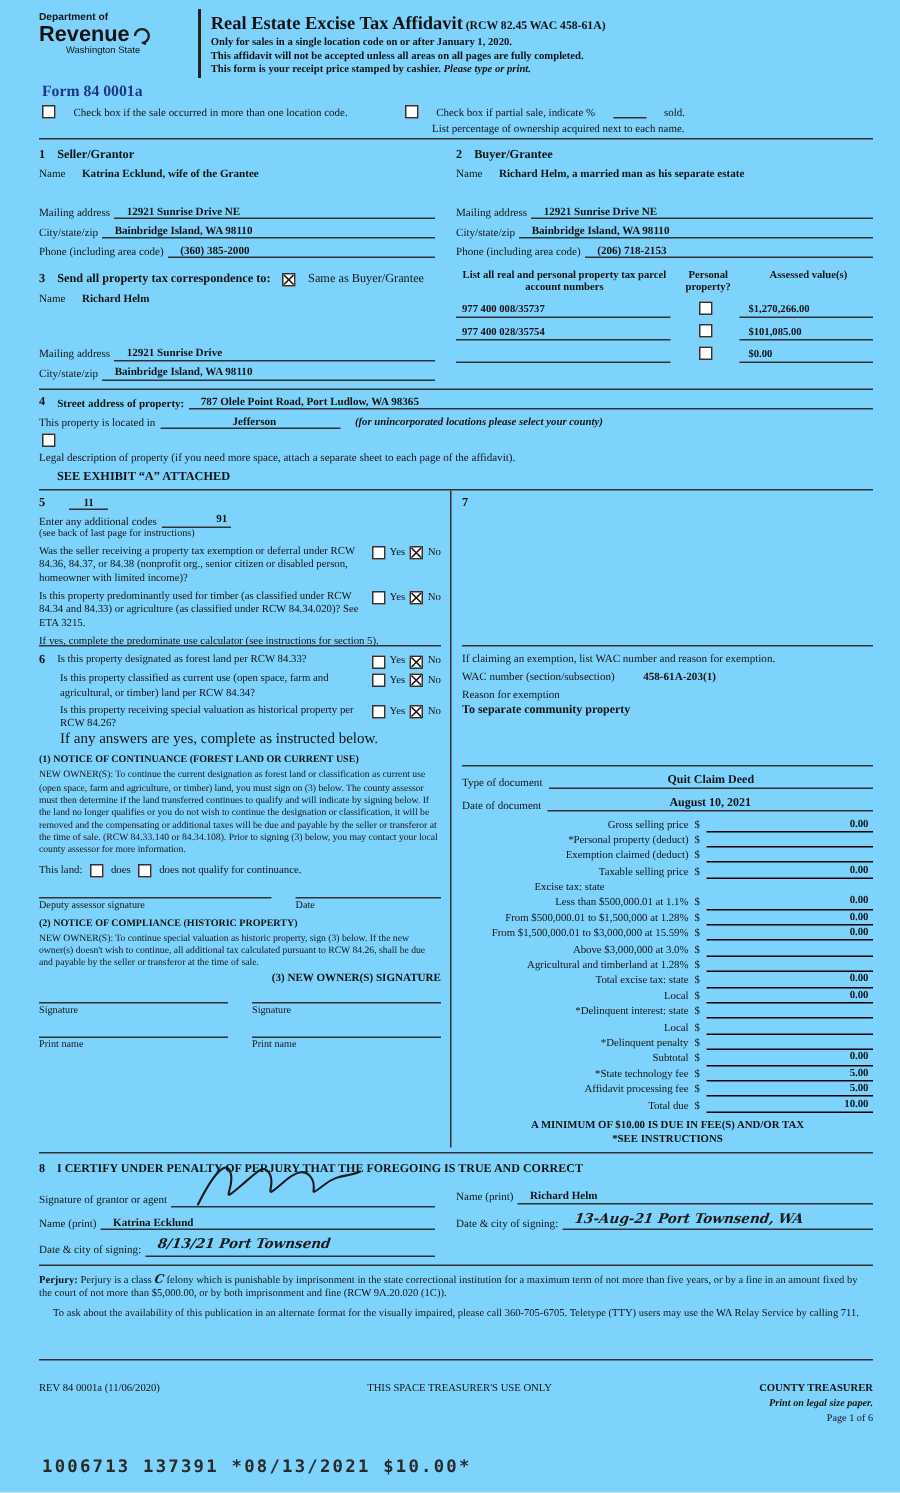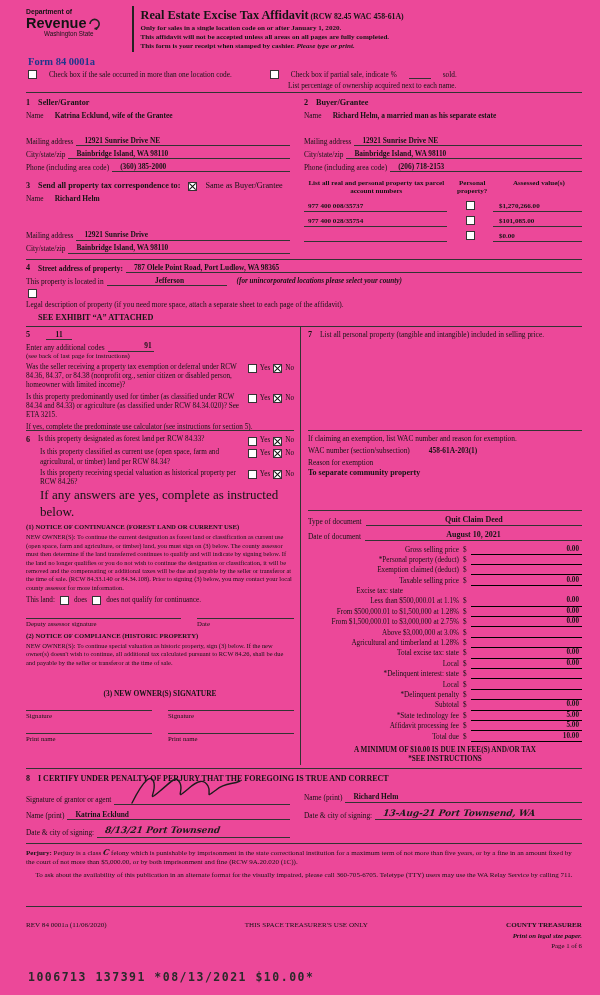--- a/index.html
+++ b/index.html
@@ -1,16 +1,16 @@
 <!DOCTYPE html>
 <html><head>
 <meta charset="utf-8">
 <style>
   html,body{margin:0;padding:0;background:#fff}
-  .page{position:relative;width:600px;height:995px;box-sizing:border-box;padding:6px 18px 0 26px;background:#ec4899;color:#141414;
+  .page{position:relative;width:600px;height:995px;box-sizing:border-box;padding:6px 18px 0 26px;background:#7dd3fc;color:#141414;
         font-family:"Liberation Serif","DejaVu Serif",serif;font-size:7.4px;line-height:1.27;overflow:hidden}
   .b{font-weight:bold}.i{font-style:italic}
   
   .hdr{display:flex;gap:7px;align-items:stretch;min-height:46px}
   .logo{width:99px;padding-top:3px;flex:none}
   .dept{font-size:6.8px;font-family:"Liberation Sans",sans-serif;font-weight:bold;line-height:1}
   .revrow{display:flex;align-items:center;gap:2px}
   .rev{font-size:14.5px;font-weight:bold;font-family:"Liberation Sans",sans-serif;line-height:1.05}
   .wa{font-size:6.3px;font-family:"Liberation Sans",sans-serif;margin-left:18px;line-height:1.1}
   .vdiv{width:1.5px;background:#222;flex:none}
@@ -56,21 +56,21 @@
   .exempt{border-bottom:1px solid #333;padding:3px 0 6px 0;min-height:70px}
   .q{display:flex;margin-top:2.5px;align-items:flex-start;font-size:7.2px}
   .qt{flex:1;padding-right:5px}
   .yn{display:flex;gap:3px;align-items:center;white-space:nowrap;flex:none;padding-top:1px;font-size:7.2px}
   .fine{font-size:6.45px;line-height:1.3;margin-top:1.5px}
   .ftitle{font-size:6.7px;font-weight:bold;margin-top:3px}
   .landline{display:flex;gap:5px;align-items:center;margin-top:4px;font-size:7.2px}
   .ulrow{display:flex;gap:16px;margin-top:13px}
   .ulrow>span{border-top:1px solid #333;padding-top:1px;font-size:6.8px}
   .u1{flex:1.6}.u2{flex:1}
-  .sig3{text-align:center;font-weight:bold;font-size:7.4px;margin-top:22px}
+  .sig3{text-align:right;font-weight:bold;font-size:7.4px;margin-top:0}
   
   .docrow{display:flex;align-items:flex-end;margin-top:4px}
   .doclbl{flex:none;padding-right:4px;font-size:7.4px}
   .docval{flex:1;text-align:center;font-weight:bold;border-bottom:1px solid #333;font-size:8px;min-height:10px}
   .trow{display:flex;align-items:flex-end;height:10.4px}
   .tlab{flex:1;text-align:right;white-space:nowrap;padding-right:4px;font-size:7.2px}
   .tcur{flex:none;width:8px;font-size:7.2px}
   .tval{flex:none;width:108px;border-bottom:1px solid #000000;text-align:right;font-weight:bold;font-size:7.2px;padding-right:3px;min-height:9px}
   .tval.noline{border-bottom:none}
   .minnote{text-align:center;font-weight:bold;font-size:7.2px;margin-top:4px;line-height:1.35}
@@ -105,21 +105,21 @@
       <div class="wa">Washington State</div>
     </div>
     <div class="vdiv"></div>
     <div class="tblock">
       <div>
         <span class="ttl">Real Estate Excise Tax Affidavit</span>
         <span class="trcw">(RCW 82.45 WAC 458-61A)</span>
       </div>
       <div class="note">Only for sales in a single location code on or after January 1, 2020.</div>
       <div class="note">This affidavit will not be accepted unless all areas on all pages are fully completed.</div>
-      <div class="note"><span>This form is your receipt when stamped by cashier.</span> <span class="i">Please type or print.</span></div>
+      <div class="note"><span>This form is your receipt price stamped by cashier.</span> <span class="i">Please type or print.</span></div>
     </div>
   </div>
 
   <div class="formnum">Form 84 0001a</div>
 
   <div class="checksline">
     <span class="cb"></span>
     <span>Check box if the sale occurred in more than one location code.</span>
     <span class="gap18"></span>
     <span class="cb"></span>
@@ -303,21 +303,21 @@
         </div>
         <div class="q">
           <span class="qt" style="margin-left:14px">Is this property receiving special valuation as historical property per RCW 84.26?</span>
           <span class="yn">
               <span class="cb"></span>
               <span>Yes</span>
               <span class="cb ck"></span>
               <span>No</span>
             </span>
         </div>
-        <div style="margin-left:14px;font-size:13px">If any answers are yes, complete as instructed below.</div>
+        <div style="margin-left:14px;font-size:10px">If any answers are yes, complete as instructed below.</div>
         <div class="ftitle">(1) NOTICE OF CONTINUANCE (FOREST LAND OR CURRENT USE)</div>
         <div class="fine">NEW OWNER(S): To continue the current designation as forest land or classification as current use (open space, farm and agriculture, or timber) land, you must sign on (3) below. The county assessor must then determine if the land transferred continues to qualify and will indicate by signing below. If the land no longer qualifies or you do not wish to continue the designation or classification, it will be removed and the compensating or additional taxes will be due and payable by the seller or transferor at the time of sale. (RCW 84.33.140 or 84.34.108). Prior to signing (3) below, you may contact your local county assessor for more information.</div>
         <div class="landline">
           <span>This land:</span>
           <span class="cb"></span>
           <span>does</span>
           <span class="cb"></span>
           <span>does not qualify for continuance.</span>
         </div>
         <div class="ulrow">
@@ -336,21 +336,20 @@
           <span class="u2">Print name</span>
         </div>
       </div>
     </div>
 
     <div class="mr">
 
       <div class="sec7">
         <div class="fl fls" style="margin-top:1px">
           <span class="lbl b" style="padding-right:8px;font-size:8.2px">7</span>
-          <span style="flex:1">List all personal property (tangible and intangible) included in selling price.</span>
         </div>
       </div>
 
       <div class="exempt">
         <div>If claiming an exemption, list WAC number and reason for exemption.</div>
         <div class="fl">
           <span class="lbl">WAC number (section/subsection)</span>
           <span class="val nou" style="padding-left:16px">458-61A-203(1)</span>
         </div>
         <div style="margin-top:3px">Reason for exemption</div>
@@ -396,21 +395,21 @@
             <span class="tlab">Less than $500,000.01 at 1.1%</span>
             <span class="tcur">$</span>
             <span class="tval">0.00</span>
           </div>
         <div class="trow">
             <span class="tlab">From $500,000.01 to $1,500,000 at 1.28%</span>
             <span class="tcur">$</span>
             <span class="tval">0.00</span>
           </div>
         <div class="trow">
-            <span class="tlab">From $1,500,000.01 to $3,000,000 at 2.75%</span>
+            <span class="tlab">From $1,500,000.01 to $3,000,000 at 15.59%</span>
             <span class="tcur">$</span>
             <span class="tval">0.00</span>
           </div>
         <div class="trow">
             <span class="tlab">Above $3,000,000 at 3.0%</span>
             <span class="tcur">$</span>
             <span class="tval"></span>
           </div>
         <div class="trow">
             <span class="tlab">Agricultural and timberland at 1.28%</span>

